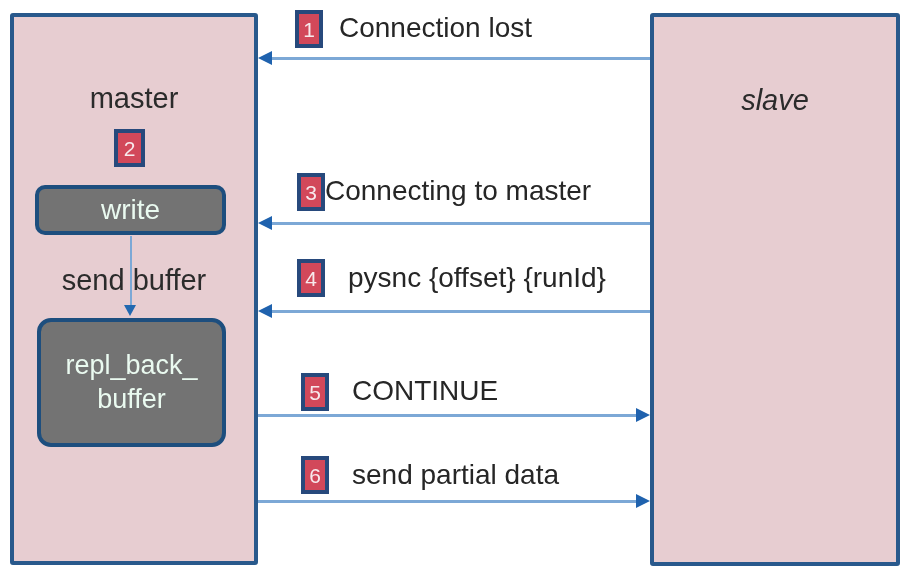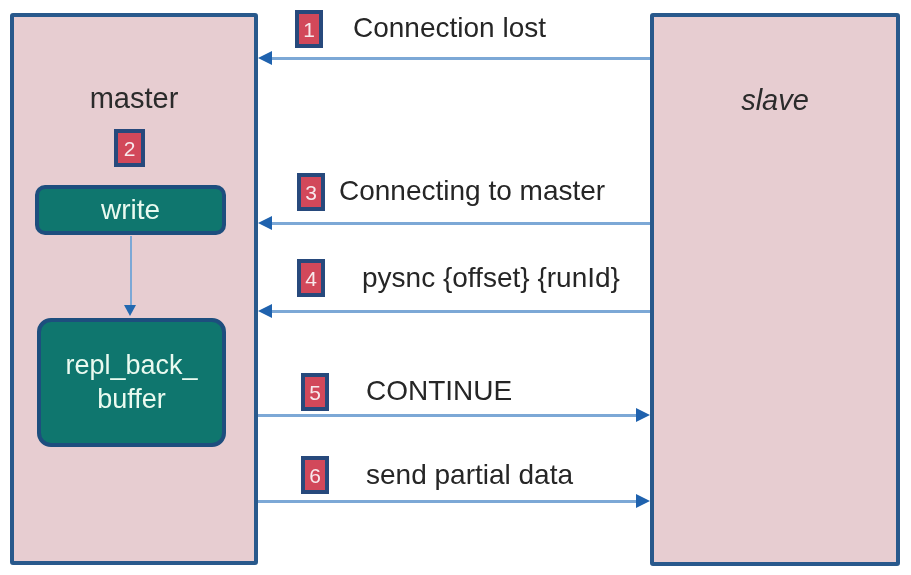--- a/index.html
+++ b/index.html
@@ -30,25 +30,24 @@
     border:4px solid #27497c;
     color:#f7e9ec;
     font-size:21px;
     line-height:1;
   }
   .msg-label {
     position:absolute;
     color:#262626;
     font-size:28px;
     white-space:nowrap;
-    margin-left:14px;
   }
   .green-box {
     position:absolute;
-    background:#0f766e;
+    background:#737373;
     border:4px solid #1d4e7e;
     display:flex; flex-direction:column; align-items:center; justify-content:center;
     color:#eafaf0;
     text-align:center;
   }
   .h-line { position:absolute; height:3px; background:#7ca8d6; }
   .v-line { position:absolute; width:2px;  background:#7ca8d6; }
   .head-left {
     position:absolute; width:0; height:0;
     border-top:7px solid transparent;
@@ -75,20 +74,21 @@
 
   <div class="node-box" style="left:10px; top:13px; width:248px; height:552px;"></div>
   <div class="node-label" style="left:10px; top:80px; width:248px; height:36px; line-height:36px;">master</div>
 
   <div class="badge" style="left:114px; top:129px; width:31px; height:38px;">2</div>
 
   <div class="green-box" style="left:35px; top:185px; width:191px; height:50px; border-radius:10px;">
     <span style="font-size:28px;">write</span>
   </div>
 
+  <div class="node-label" style="left:10px; top:262px; width:248px; height:36px; line-height:36px;">send buffer</div>
 
   <div class="v-line" style="left:130px; top:236px; height:70px;"></div>
   <div class="head-down" style="left:124px; top:305px;"></div>
 
   <div class="green-box" style="left:37px; top:318px; width:189px; height:129px; border-radius:14px; font-size:27px; line-height:1.25;">
     <span>repl_back_</span>
     <span>buffer</span>
   </div>
 
   <div class="node-box" style="left:650px; top:13px; width:250px; height:553px;"></div>

